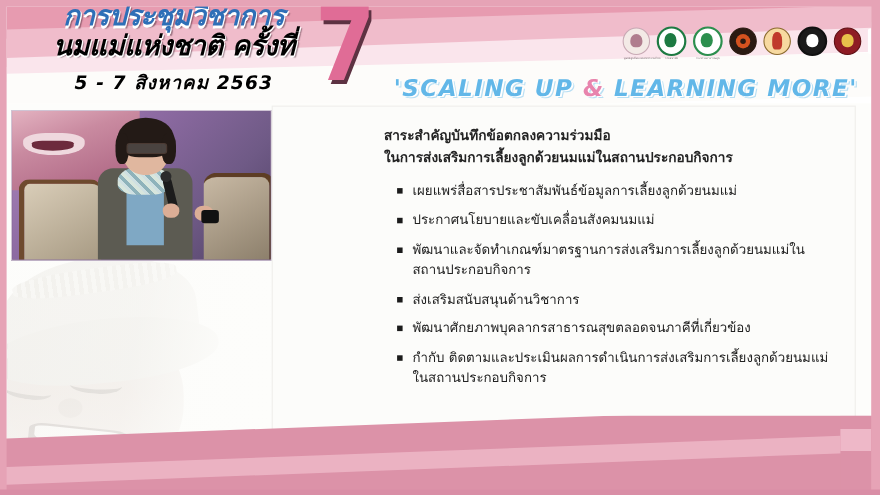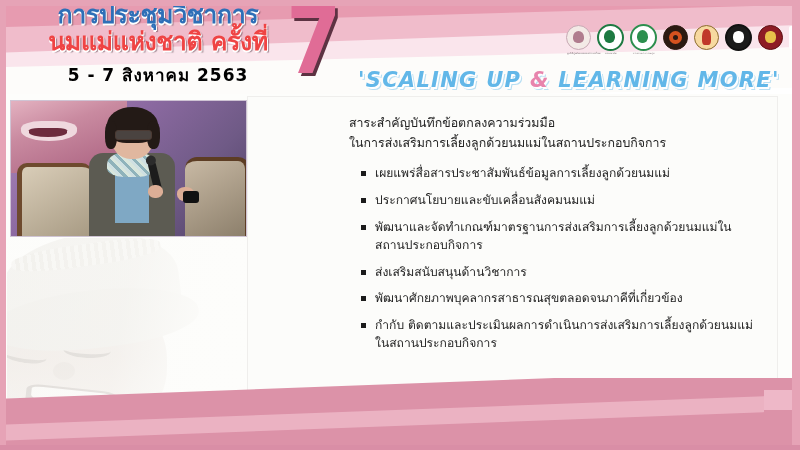--- a/index.html
+++ b/index.html
@@ -44,28 +44,28 @@
   .big-seven{
     position:absolute;left:282px;top:-4px;z-index:14;
     font-family:"DejaVu Sans","Liberation Sans",sans-serif;
     font-size:92px;font-weight:bold;color:#e06c96;
     line-height:1;letter-spacing:-2px;
     text-shadow:3px 3px 0 #5d3242;
     transform:scaleX(0.86);
   }
 
   
-  .title-block{position:absolute;left:18px;top:2px;z-index:16;width:280px;text-align:center;}
+  .title-block{position:absolute;left:18px;top:2px;z-index:16;width:280px;text-align:center;font-style:italic;}
   .title-l1{
     font-size:25px;font-weight:bold;color:#2e6fb7;letter-spacing:-0.4px;
     line-height:1.05;white-space:nowrap;
     text-shadow:0 2px 0 #ffffff, 1px 1px 0 #ffffff, 2px 2px 1px rgba(60,30,45,.45);
   }
   .title-l2{
-    font-size:25px;font-weight:bold;color:#ef4444;letter-spacing:-0.4px;
+    font-size:25px;font-weight:bold;color:#000000;letter-spacing:-0.4px;
     line-height:1.05;margin-top:1px;white-space:nowrap;
     text-shadow:0 2px 0 #ffffff, 1px 1px 0 #ffffff, 2px 2px 1px rgba(60,30,45,.45);
   }
   .title-date{
     font-size:17px;font-weight:bold;color:#000000;margin-top:5px;
     letter-spacing:1px;white-space:nowrap;
   }
 
   
   .tagline{
@@ -240,21 +240,21 @@
     background:linear-gradient(180deg,rgba(253,253,251,.30) 0%,rgba(253,253,251,.25) 60%,rgba(253,253,251,.55) 100%);
   }
 
   
   .content-panel{
     position:absolute;left:247px;top:96px;width:529px;height:315px;z-index:20;
     background:#fcfcfa;border:1px solid #efeeec;
   }
   .content-head{
     position:absolute;left:101px;top:16px;width:400px;
-    font-size:12.4px;color:#232323;line-height:1.62;
+    font-size:12.4px;color:#232323;line-height:1.62;font-weight:bold;
   }
   .bullets{
     position:absolute;left:113px;top:68px;width:398px;
   }
   .bullet-row{
     display:flex;align-items:flex-start;margin-bottom:9px;
   }
   .bullet-mark{
     flex:0 0 auto;width:5px;height:5px;background:#1b1b1b;
     margin-top:6px;margin-right:9px;

